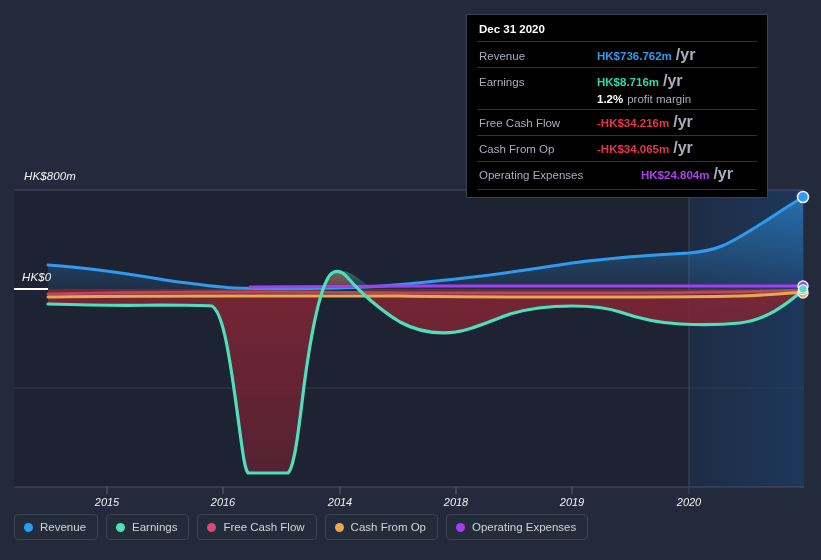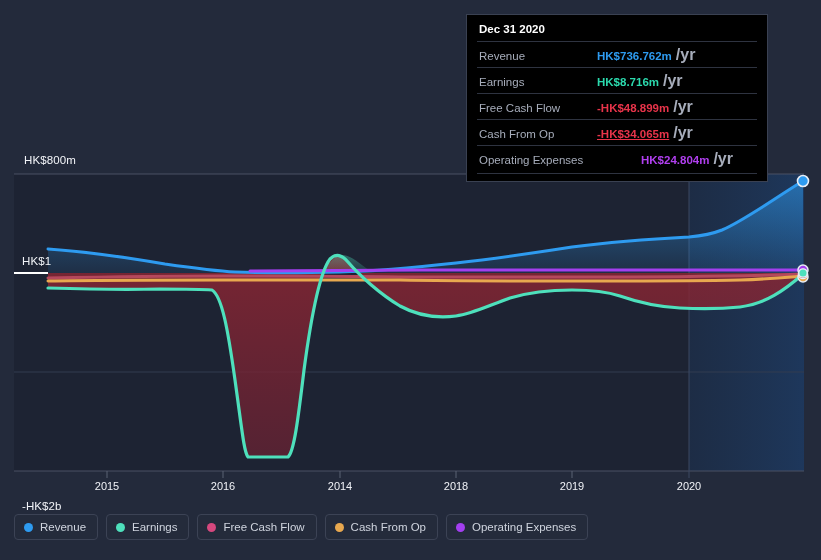--- a/index.html
+++ b/index.html
@@ -21,23 +21,24 @@
     left: 0; top: 0;
     width: 821px;
     height: 560px;
     background: #232a3b;
   }
 
   
   .plot-wrap {
     position: absolute;
     left: 0;
-    top: 0;
+    top: 16px;
     width: 821px;
     height: 500px;
+    font-style: italic;
   }
   .plot-svg {
     position: absolute;
     left: 0; top: 0;
     width: 821px;
     height: 500px;
     display: block;
   }
 
   
@@ -287,21 +288,21 @@
       <g>
         <circle cx="803" cy="181" r="5.5" fill="#2e9bf0" stroke="#e9eef6" stroke-width="1.6"></circle>
         <circle cx="803" cy="270" r="5.0" fill="#a33ff0" stroke="#e9eef6" stroke-width="1.5"></circle>
         <circle cx="803" cy="277" r="5.0" fill="#e8a84f" stroke="#e9eef6" stroke-width="1.5"></circle>
         <circle cx="803" cy="274" r="4.6" fill="#b5485c" stroke="#e9eef6" stroke-width="1.4"></circle>
         <circle cx="803" cy="273" r="4.2" fill="#4ee0bc" stroke="#e9eef6" stroke-width="1.3"></circle>
       </g>
     </svg>
 
     <div class="y-label" style="left:24px; top:154px;">HK$800m</div>
-    <div class="y-label" style="left:22px; top:255px;">HK$1</div>
+    <div class="y-label" style="left:22px; top:255px;">HK$0</div>
     <div class="y-label" style="left:22px; top:454px;margin-top:46px;">-HK$2b</div>
 
     <div class="x-label" style="left:107px; top:480px;">2015</div>
     <div class="x-label" style="left:223px; top:480px;">2016</div>
     <div class="x-label" style="left:340px; top:480px;">2014</div>
     <div class="x-label" style="left:456px; top:480px;">2018</div>
     <div class="x-label" style="left:572px; top:480px;">2019</div>
     <div class="x-label" style="left:689px; top:480px;">2020</div>
   </div>
 
@@ -313,30 +314,35 @@
       <span class="tt-val" style="color:#2e9bf0;">HK$736.762m</span>
       <span class="tt-unit">/yr</span>
     </div>
 
     <div class="tt-row">
       <span class="tt-key">Earnings</span>
       <span class="tt-val" style="color:#2bd9ad;">HK$8.716m</span>
       <span class="tt-unit">/yr</span>
     </div>
 
+    <div class="tt-row sub">
+      <span class="tt-key"></span>
+      <span class="tt-margin-val">1.2%</span>
+      <span class="tt-margin-lbl">profit margin</span>
+    </div>
 
     <div class="tt-row">
       <span class="tt-key">Free Cash Flow</span>
-      <span class="tt-val" style="color:#e8344a;">-HK$48.899m</span>
+      <span class="tt-val" style="color:#e8344a;">-HK$34.216m</span>
       <span class="tt-unit">/yr</span>
     </div>
 
     <div class="tt-row">
       <span class="tt-key">Cash From Op</span>
-      <span class="tt-val" style="color:#e8344a;text-decoration:underline;">-HK$34.065m</span>
+      <span class="tt-val" style="color:#e8344a;">-HK$34.065m</span>
       <span class="tt-unit">/yr</span>
     </div>
 
     <div class="tt-row">
       <span class="tt-key">Operating Expenses</span>
       <span class="tt-val" style="color:#b13ff0;padding-left:44px;">HK$24.804m</span>
       <span class="tt-unit">/yr</span>
     </div>
 
     <div class="tt-foot"></div>

